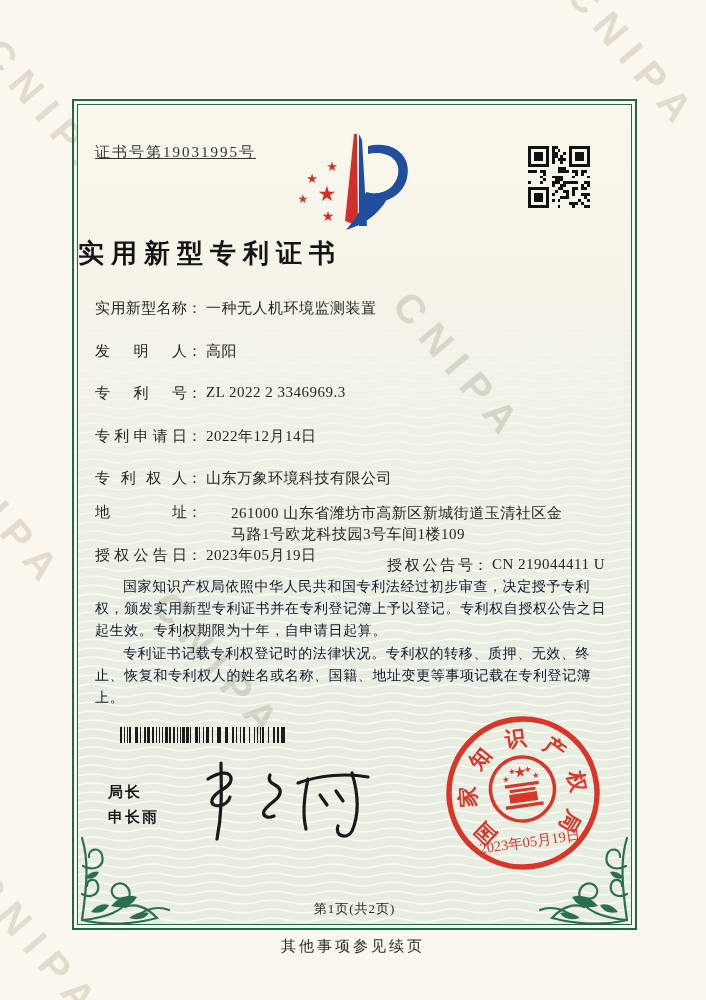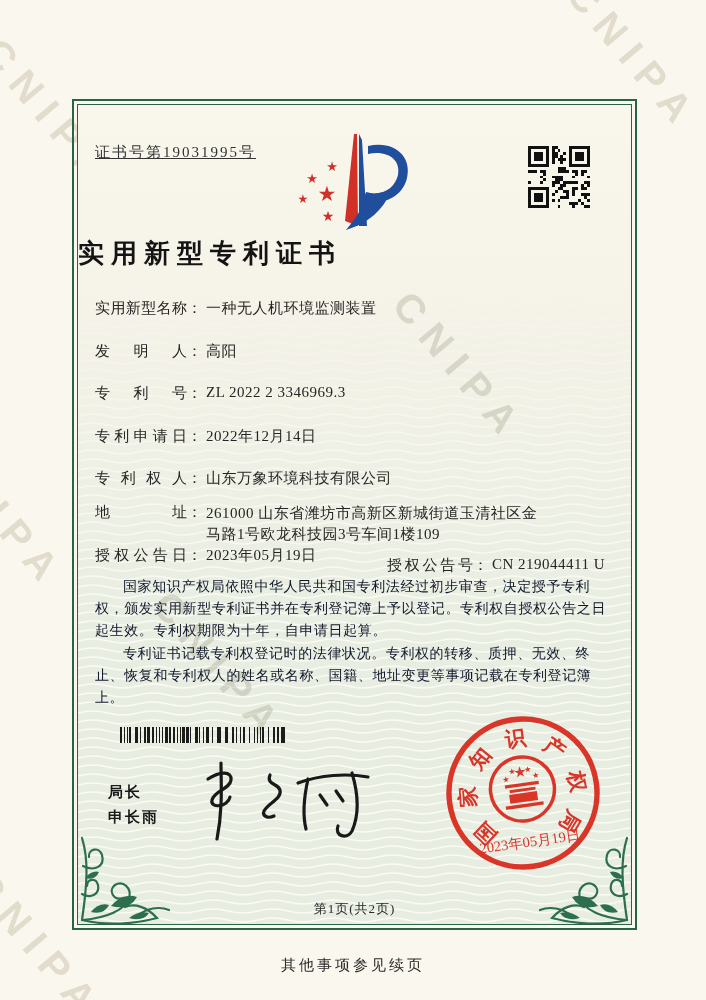--- a/index.html
+++ b/index.html
@@ -37,32 +37,32 @@
     left:0;top:131px;width:100%;
     font-size:26px;font-weight:bold;letter-spacing:7px;color:#141414;
   }
   .frow{left:17px;font-size:15px;color:#262626;white-space:nowrap;}
   .flabel{
     display:inline-block;width:92px;vertical-align:top;
     text-align:justify;text-align-last:justify;
   }
   .fcolon{display:inline-block;vertical-align:top;margin-right:4px;}
   .fvalue{display:inline-block;vertical-align:top;letter-spacing:0.5px;}
-  .fvalue.wrap{white-space:normal;width:340px;line-height:21px;}
+  .fvalue.wrap{white-space:normal;width:340px;line-height:21px;margin-left:25px;}
   .pair2{position:absolute;left:292px;top:10px;}
   .pair2 .flabel{width:86px;}
   .para{
     left:17px;width:524px;font-size:14px;line-height:22px;
     text-indent:2em;color:#0f172a;letter-spacing:0.6px;
   }
   .sig-title{left:30px;font-size:15px;font-weight:bold;
     font-family:Liberation Sans, sans-serif;color:#1a1a1a;letter-spacing:2px;}
   .pageinfo{left:0;top:795px;width:100%;text-align:center;font-size:13px;color:#2a2a2a;letter-spacing:1px;}
   .contnote{position:absolute;left:0;top:937px;width:706px;text-align:center;
-    font-size:15px;letter-spacing:3px;color:#2a2a2a;margin-top:19px;}
+    font-size:15px;letter-spacing:3px;color:#2a2a2a;}
   .seal{position:absolute;left:358px;top:601px;width:174px;height:174px;
     transform:rotate(-8deg);opacity:0.93;}
   .flourish{position:absolute;bottom:-2px;width:122px;height:118px;}
   .flourish.fl-left{left:-2px;}
   .flourish.fl-right{right:-2px;transform:scaleX(-1);}
 </style>
 </head>
 <body>
 
 <div class="wm" style="left:8px;top:30px;">CNIPA</div>

